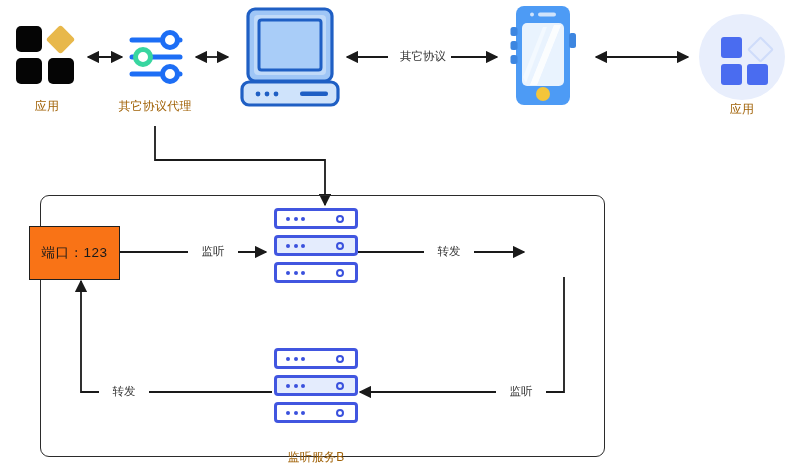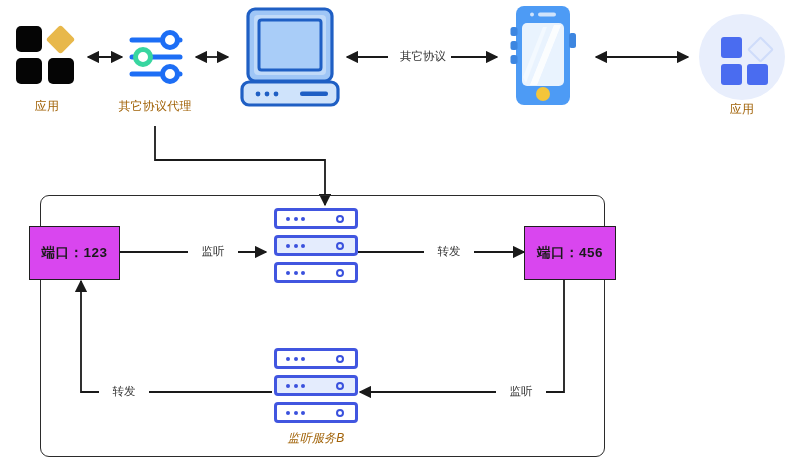--- a/index.html
+++ b/index.html
@@ -30,29 +30,28 @@
   .edge-label {
     font-size: 11.5px;
     color: #333333;
     background: #ffffff;
     padding: 0 3px;
     white-space: nowrap;
     text-align: center;
   }
   .port-box {
     border: 1.4px solid #1f1f1f;
-    background: #d946ef;
+    background: #f97316;
     display: flex;
     align-items: center;
     justify-content: center;
     font-size: 13.5px;
     color: #1a1a1a;
     white-space: nowrap;
     letter-spacing: .5px;
-    font-weight: bold;
   }
   .outer-box {
     border: 1.6px solid #2b2b2b;
     border-radius: 9px;
     background: transparent;
   }
 
   
   .appicon-left { width: 62px; height: 62px; }
   .sq-black {
@@ -228,21 +227,20 @@
     <span class="diamond-light" style="left:52px;top:26px;"></span>
     <span class="sq-blue" style="left:22px;top:50px;"></span>
     <span class="sq-blue" style="left:48px;top:50px;"></span>
   </div>
   <div class="abs caption" style="left:700px;top:101px;width:84px;">应用</div>
 
   <div class="abs outer-box" style="left:40px;top:195px;width:563px;height:260px;"></div>
 
   <div class="abs port-box" style="left:29px;top:226px;width:89px;height:52px;">端口：123</div>
 
-  <div class="abs port-box" style="left:524px;top:226px;width:90px;height:52px;">端口：456</div>
 
   <div class="abs edge-label" style="left:188px;top:244px;width:44px;">监听</div>
 
   <div class="abs edge-label" style="left:424px;top:244px;width:44px;">转发</div>
 
   <div class="abs" style="left:274px;top:208px;width:84px;height:75px;">
     <span class="rack" style="left:0;top:0;">
       <span class="dots">
           <i></i>
           <i></i>
@@ -287,19 +285,19 @@
     </span>
     <span class="rack" style="left:0;top:54px;">
       <span class="dots">
           <i></i>
           <i></i>
           <i></i>
         </span>
         <span class="ring"></span>
     </span>
   </div>
-  <div class="abs caption" style="left:264px;top:430px;width:104px;font-style:italic;">监听服务B</div>
+  <div class="abs caption" style="left:264px;top:449px;width:104px;">监听服务B</div>
 
   <div class="abs edge-label" style="left:496px;top:384px;width:44px;">监听</div>
 
   <div class="abs edge-label" style="left:99px;top:384px;width:44px;">转发</div>
 
 </div>
 
 </body></html>

